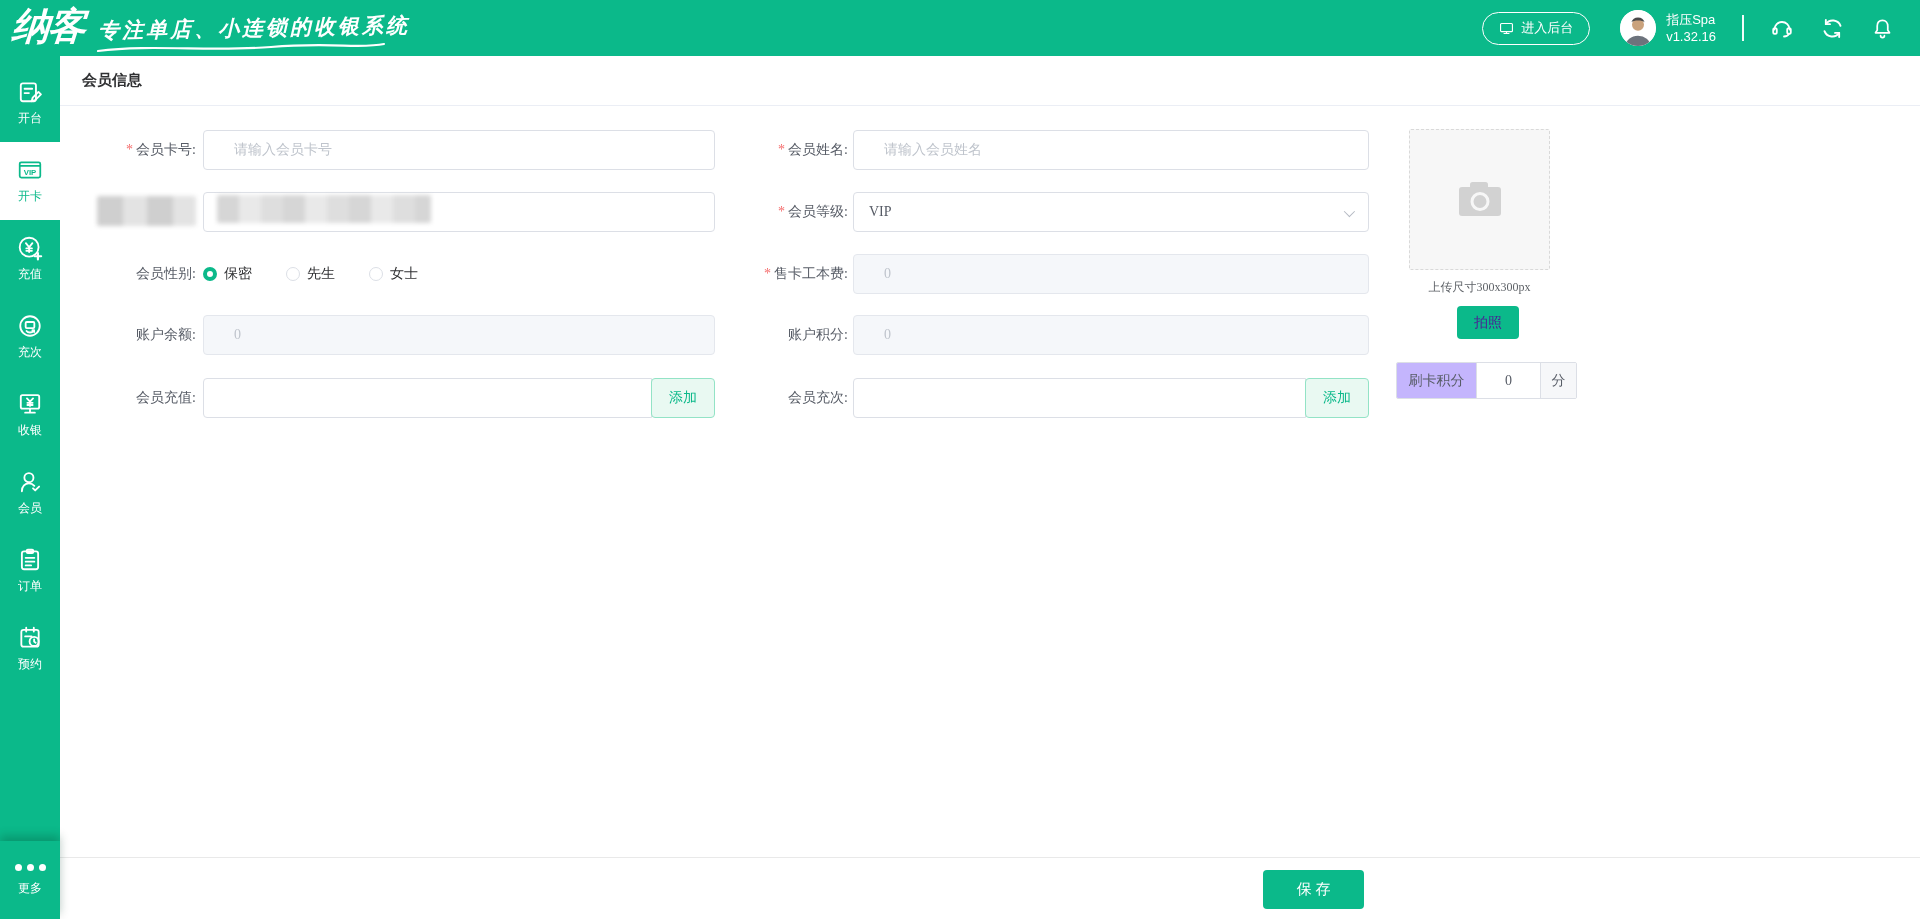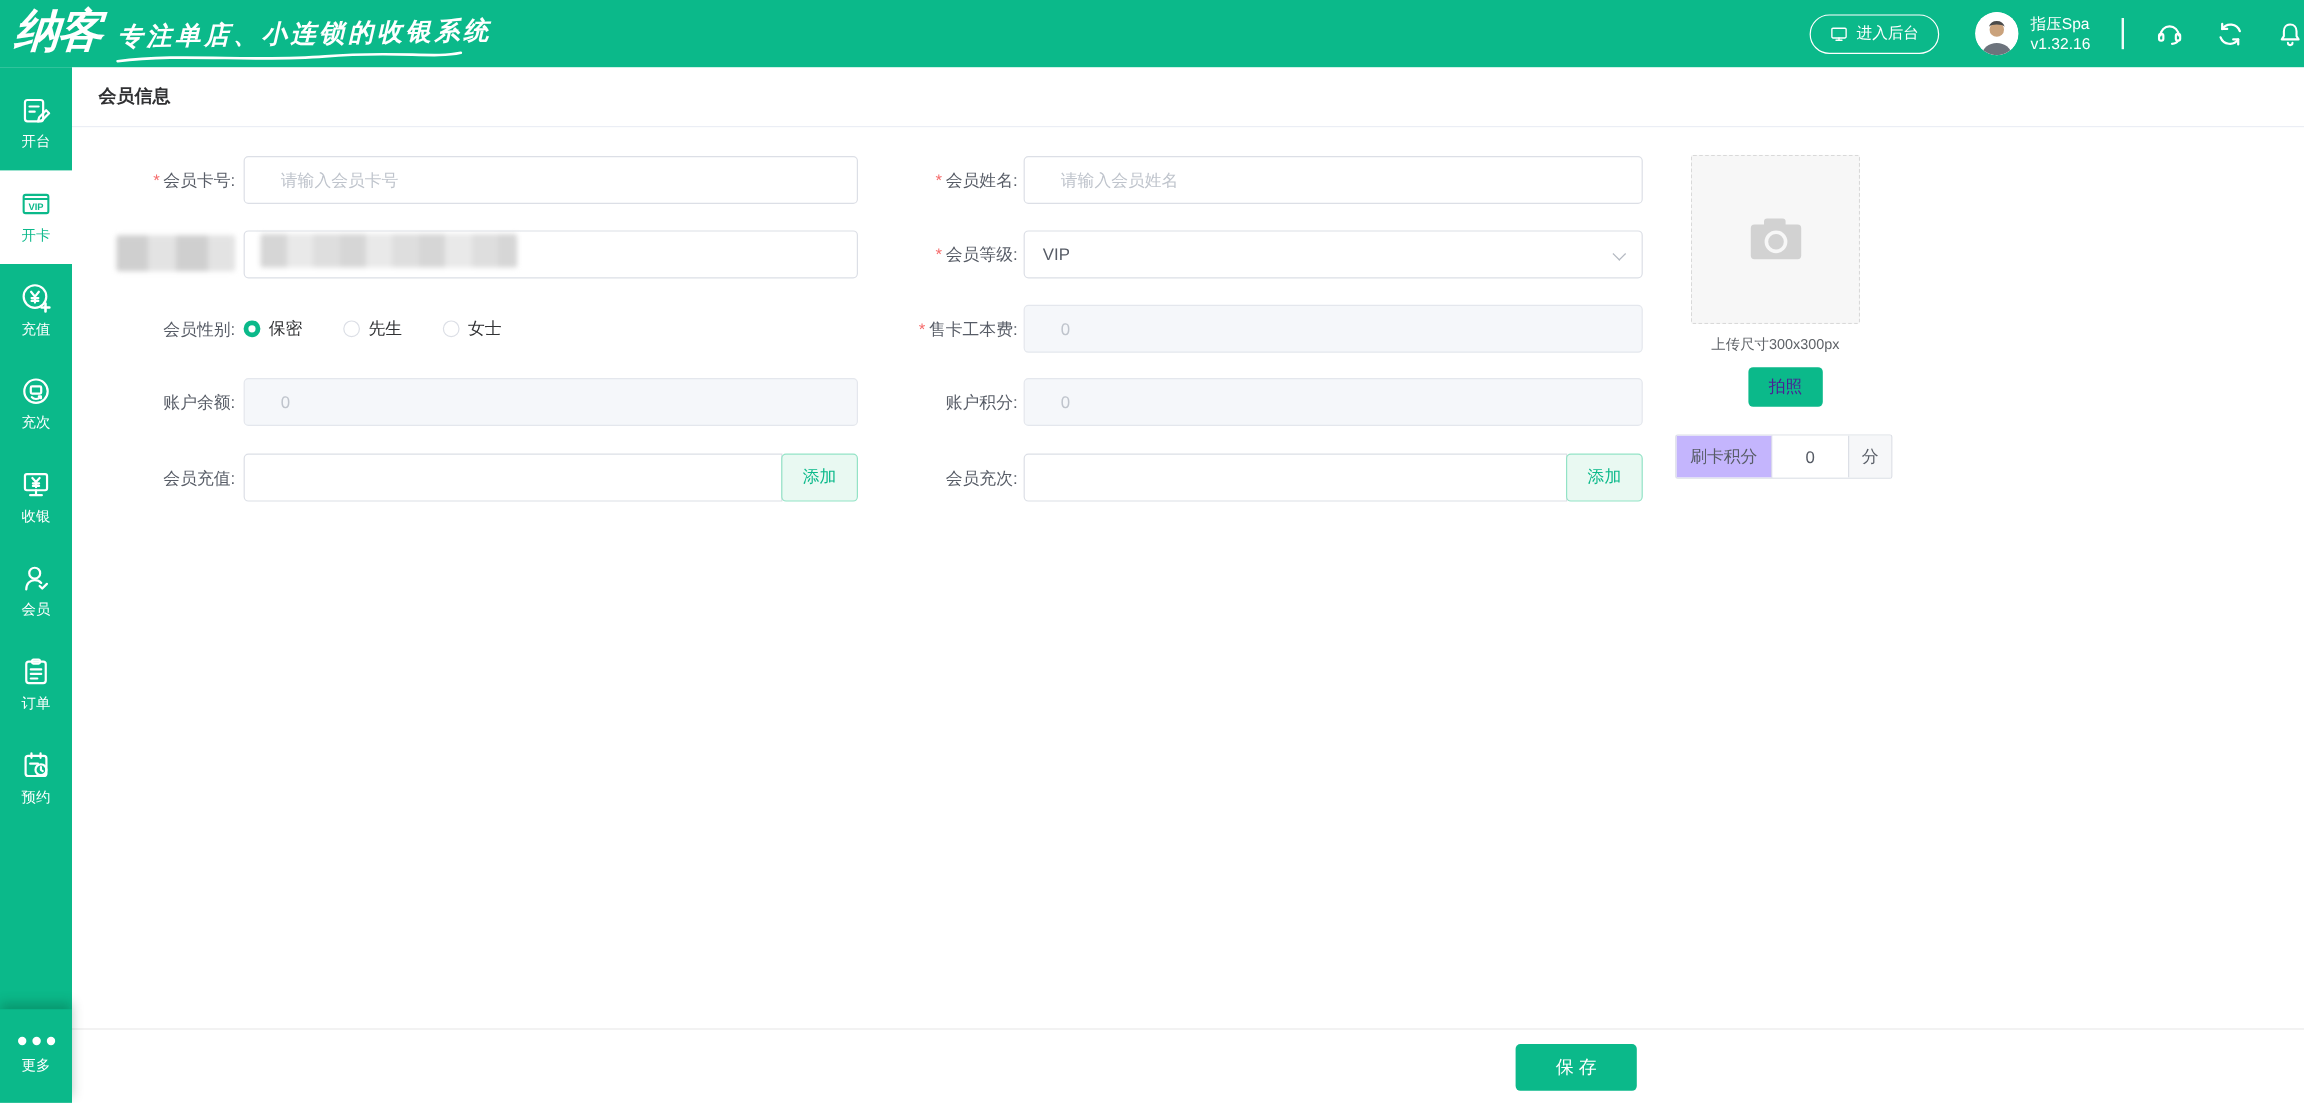--- a/index.html
+++ b/index.html
@@ -19,21 +19,21 @@
     font-family:"Liberation Sans","DejaVu Sans",sans-serif;font-size:14px;color:var(--text);}
   .app{position:relative;width:1920px;height:919px;}
 
   
   header{position:absolute;left:0;top:0;width:1920px;height:56px;background:var(--green);
     display:flex;align-items:center;color:#fff;z-index:5;}
   .logo-wrap{display:flex;align-items:flex-start;padding-left:12px;position:relative;height:56px;}
   .logo{font-size:38px;font-weight:800;font-style:italic;letter-spacing:-2px;line-height:52px;transform:skewX(-4deg);}
   .tagline{font-size:21px;font-weight:700;font-style:italic;letter-spacing:3px;margin:14px 0 0 14px;transform:rotate(-1deg);}
   .tagline-underline{position:absolute;left:96px;top:42px;}
-  .header-right{margin-left:auto;display:flex;align-items:center;}
+  .header-right{margin-left:auto;display:flex;align-items:center;padding-right:26px;}
   .backend-btn{display:flex;align-items:center;gap:7px;height:33px;padding:0 16px;border:1px solid #fff;
     border-radius:17px;background:transparent;color:#fff;font-size:13px;cursor:pointer;font-family:inherit;}
   .avatar{width:36px;height:36px;border-radius:50%;background:#fff;margin-left:30px;overflow:hidden;flex:none;display:flex;align-items:flex-end;justify-content:center;}
   .store-info{margin-left:10px;font-size:13px;line-height:17px;}
   .v-divider{width:2px;height:26px;background:#fff;margin:0 26px 0 26px;opacity:.95;}
   .hicon{display:inline-flex;margin-right:26px;cursor:pointer;}
   .hicon:last-child{margin-right:0;}
 
   
   aside{position:absolute;left:0;top:56px;width:60px;height:863px;background:var(--green);z-index:4;}
@@ -43,21 +43,21 @@
   .nav-item .nav-label{font-size:12px;margin-top:5px;}
   .nav-item.active{background:#fff;color:var(--green);}
   .more-item{position:absolute;left:0;bottom:0;width:60px;height:78px;background:var(--green);
     display:flex;flex-direction:column;align-items:center;justify-content:center;color:#fff;cursor:pointer;
     box-shadow:0 -5px 9px rgba(0,60,40,.28);}
   .dots{display:flex;gap:5px;margin-bottom:9px;}
   .dots i{width:7px;height:7px;border-radius:50%;background:#fff;}
   .more-label{font-size:12px;}
 
   
-  main{position:absolute;left:60px;top:56px;width:1860px;height:618px;background:#fff;}
+  main{position:absolute;left:60px;top:56px;width:1860px;height:618px;background:#fff;font-family:Liberation Serif, serif;}
   .title-bar{height:50px;border-bottom:1px solid #ebeef5;display:flex;align-items:center;padding-left:22px;}
   .title-bar h1{font-size:15px;font-weight:700;color:var(--text-dark);}
 
   .form-area{position:absolute;left:0;top:0;width:1860px;height:863px;}
   .f-label{position:absolute;height:40px;line-height:40px;text-align:right;color:var(--text);font-size:14px;}
   .f-label .req{color:var(--red);margin-right:3px;}
   .lcol{left:10px;width:126px;}
   .rcol{left:620px;width:168px;}
   .f-input{position:absolute;height:40px;border:1px solid var(--border);border-radius:4px;background:#fff;
     font-size:14px;color:var(--text);padding:0 30px;outline:none;font-family:inherit;}

